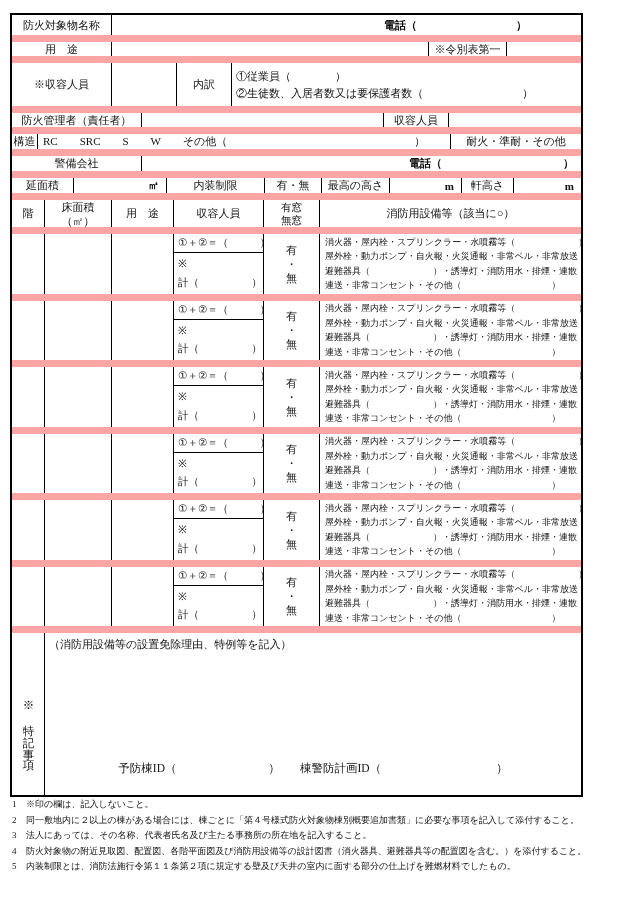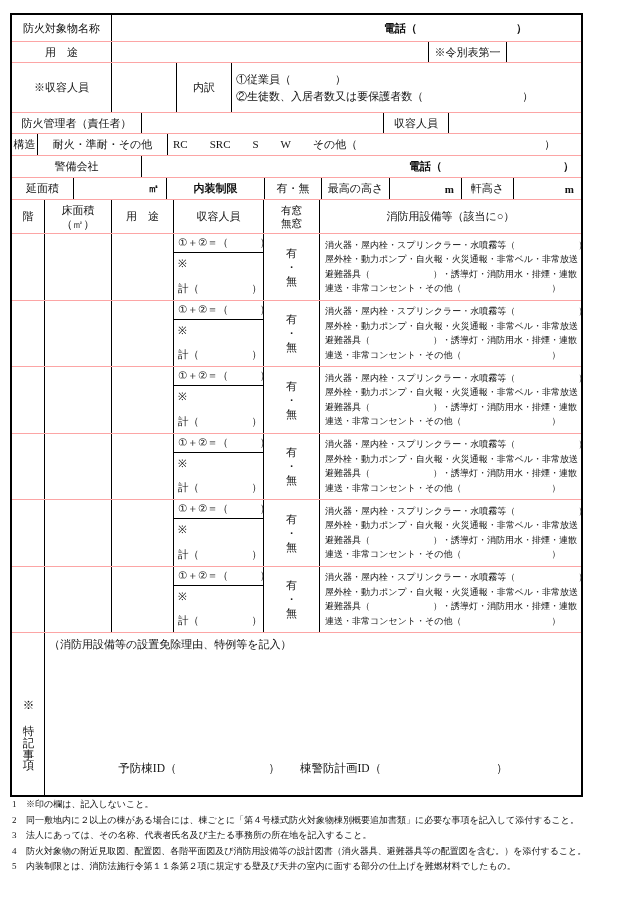--- a/index.html
+++ b/index.html
@@ -1,39 +1,39 @@
 <!DOCTYPE html>
 <html><head>
 <meta charset="utf-8">
 <style>
   html,body{margin:0;padding:0;background:#fff;}
   body{width:630px;height:903px;position:relative;
        font-family:"Liberation Serif","DejaVu Serif",serif;color:#111;}
   .form{position:absolute;left:10px;top:13px;width:573px;border:2px solid #000;
         box-sizing:border-box;background:#fff;}
-  .fr{display:flex;border-bottom:1px solid #fca5a5;box-sizing:border-box;align-items:stretch;}
+  .fr{display:flex;border-bottom:7px solid #fca5a5;box-sizing:border-box;align-items:stretch;}
   .form > .fr:last-child{border-bottom:none;}
   .cell{border-right:1px solid #000;box-sizing:border-box;display:flex;align-items:center;
         justify-content:center;font-size:11px;white-space:nowrap;overflow:hidden;}
   .fr .cell:last-child{border-right:none;}
   .cl{justify-content:flex-start;padding-left:5px;}
   .cr{justify-content:flex-end;padding-right:7px;font-weight:bold;}
   
   .h-r1{height:27px;} .h-r2{height:21px;} .h-r3{height:50px;} .h-r4{height:21px;}
   .h-r5{height:22px;} .h-r6{height:22px;} .h-r7{height:22px;} .h-r8{height:34px;}
   .h-floor{height:66.5px;} .h-tokki{height:162px;}
   
   .w100{width:100px;flex:none;} .w130{width:130px;flex:none;} .w65{width:65px;flex:none;}
   .w55{width:55px;flex:none;} .w78{width:78px;flex:none;} .w74{width:74px;flex:none;}
   .w26{width:26px;flex:none;} .w132{width:132px;flex:none;}
   .grow{flex:1;min-width:0;}
   .phone1{padding-right:54px;}
   .uchiwake-detail{flex-direction:column;align-items:flex-start;justify-content:center;
                    line-height:17px;padding-left:4px;}
-  .r7a{width:62px;flex:none;text-align:right;} .r7b{width:93px;flex:none;} .r7c{width:98px;flex:none;font-weight:bold;}
+  .r7a{width:62px;flex:none;text-align:right;} .r7b{width:93px;flex:none;} .r7c{width:98px;flex:none;}
   .r7d{width:57px;flex:none;} .r7e{width:68px;flex:none;} .r7f{width:72px;flex:none;}
   .r7g{width:52px;flex:none;}
   
   .fc1{width:33px;flex:none;} .fc2{width:67px;flex:none;} .fc3{width:62px;flex:none;}
   .fc4{width:90px;flex:none;} .fc5{width:56px;flex:none;} .fc6{flex:1;min-width:0;}
   .hdr2{flex-direction:column;line-height:14px;}
   .hdr-win{flex-direction:column;line-height:13px;font-size:10.5px;}
   
   .occ{flex-direction:column;align-items:stretch;justify-content:flex-start;padding:0;}
   .occ-top{height:19px;flex:none;border-bottom:1px solid #000;display:flex;align-items:center;
@@ -86,22 +86,22 @@
 
   <div class="fr h-r4">
     <div class="cell w130">防火管理者（責任者）</div>
     <div class="cell grow"></div>
     <div class="cell w65">収容人員</div>
     <div class="cell w132"></div>
   </div>
 
   <div class="fr h-r5">
     <div class="cell w26">構造</div>
+    <div class="cell grow cl">RC　　SRC　　S　　W　　その他（　　　　　　　　　　　　　　　　　）</div>
     <div class="cell w130">耐火・準耐・その他</div>
-    <div class="cell grow cl">RC　　SRC　　S　　W　　その他（　　　　　　　　　　　　　　　　　）</div>
   </div>
 
   <div class="fr h-r6">
     <div class="cell w130">警備会社</div>
     <div class="cell grow cr">電話（　　　　　　　　　　　）</div>
   </div>
 
   <div class="fr h-r7">
     <div class="cell r7a">延面積</div>
     <div class="cell r7b cr">㎡</div>

